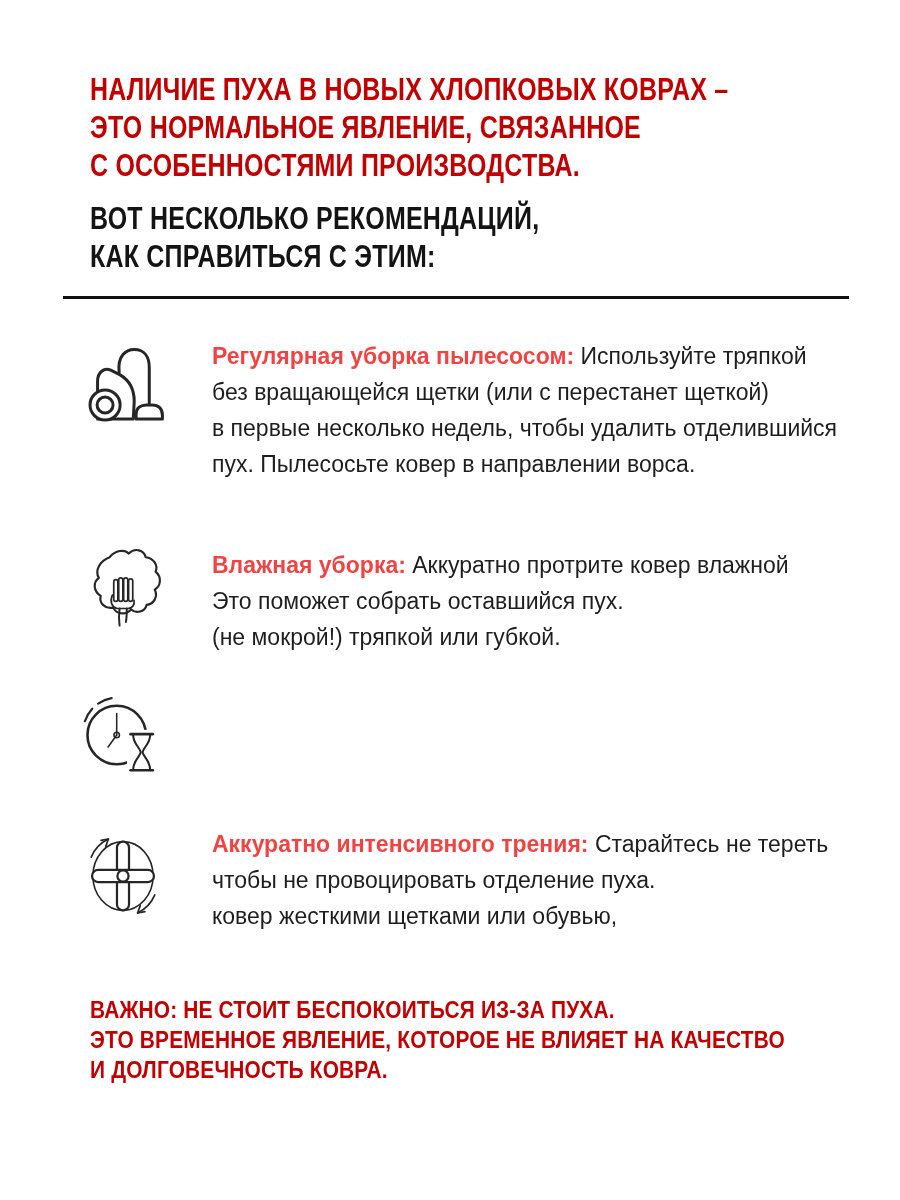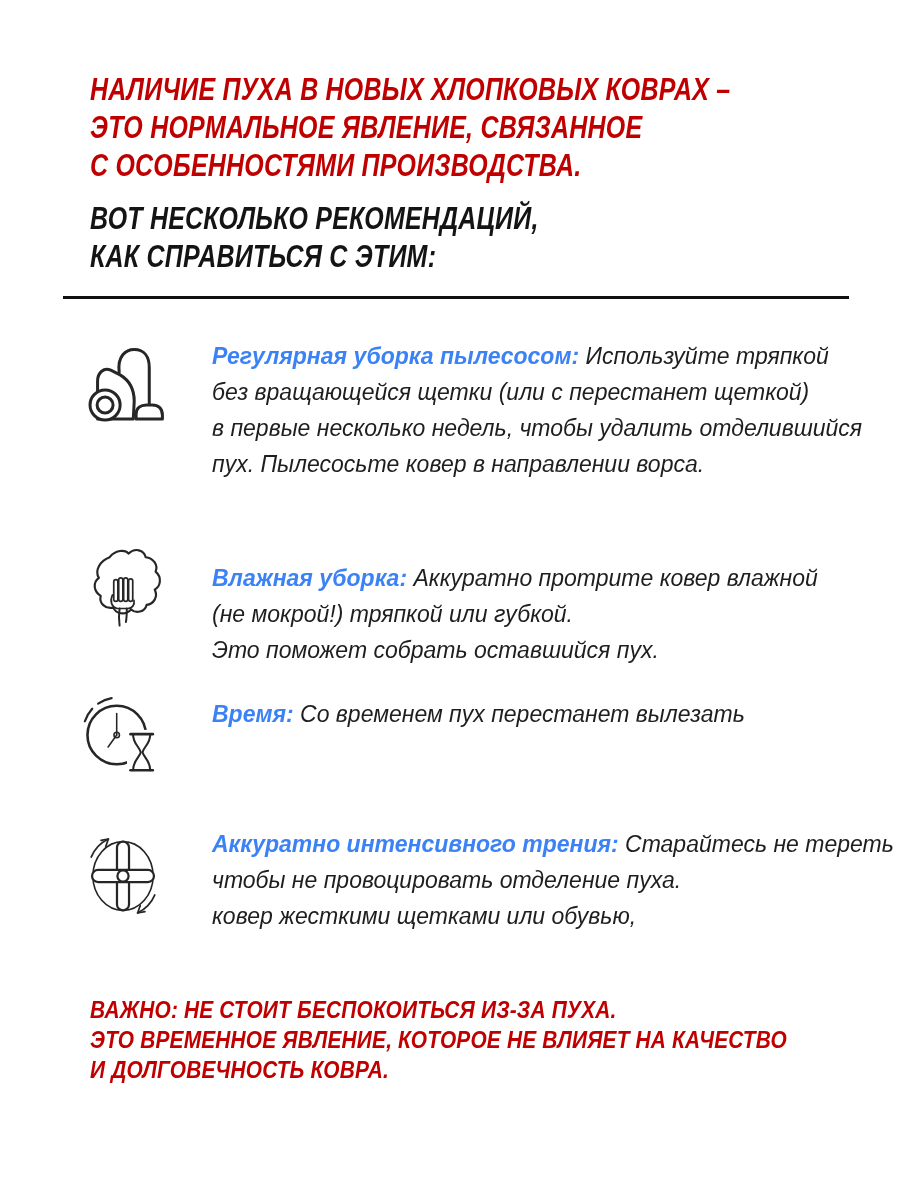--- a/index.html
+++ b/index.html
@@ -1,32 +1,32 @@
 <!DOCTYPE html>
 <html><head>
 <meta charset="utf-8">
 <style>
   html,body{margin:0;padding:0;background:#fff;}
   .page{
     position:relative;width:900px;height:1200px;background:#ffffff;overflow:hidden;
-    font-family:"Liberation Sans", sans-serif;color:#1d1d1d;font-style:italic;
+    font-family:"Liberation Sans", sans-serif;color:#1d1d1d;
   }
   .h-red,.h-black{
     position:absolute;left:90px;font-weight:bold;font-size:32px;line-height:38px;
     transform:scaleX(0.78);transform-origin:0 0;white-space:nowrap;letter-spacing:0.3px;
   }
   .h-red{top:70px;color:#C00000;}
   .h-black{top:199px;color:#141414;}
   .divider{position:absolute;left:63px;top:296px;width:786px;height:3px;background:#101010;}
   .icon-box{position:absolute;}
   .icon-box svg{display:block;width:100%;height:100%;}
   .item-text{
     position:absolute;left:212px;font-size:23px;line-height:36px;color:#1e1e1e;white-space:nowrap;
   }
-  .item-text b{font-weight:bold;color:#3b82f6;}
+  .item-text b{font-weight:bold;color:#ef4444;}
   .footer{
     position:absolute;left:90px;top:995px;color:#C00000;font-weight:bold;
     font-size:24px;line-height:30px;transform:scaleX(0.87);transform-origin:0 0;
     white-space:nowrap;letter-spacing:0.2px;
   }
 </style>
 </head>
 <body>
 
 <div class="page">
@@ -69,44 +69,43 @@
         <rect x="37.5" y="43" width="4.6" height="24" rx="2.3" stroke-width="1.9"></rect>
         <rect x="43.0" y="41" width="4.6" height="26" rx="2.3" stroke-width="1.9"></rect>
         <rect x="48.5" y="41" width="4.6" height="26" rx="2.3" stroke-width="1.9"></rect>
         <rect x="54.0" y="42" width="4.6" height="25" rx="2.3" stroke-width="1.9"></rect>
         <path d="M36,60 C33,67 35,73 41,75 L53,75 C58,75 61,71 60,66" stroke-width="1.9"></path>
         <path d="M44,75 C43,82 43,88 44,94" stroke-width="2.2"></path>
         <path d="M52,75 C52,81 52,85 51,90" stroke-width="2.2"></path>
       </g>
     </svg>
   </div>
-  <div class="item-text" style="top:560px;">
+  <div class="item-text" style="top:547px;">
     <div><b>Влажная уборка:</b> <span>Аккуратно протрите ковер влажной</span></div>
+    <div>Это поможет собрать оставшийся пух.</div>
     <div>(не мокрой!) тряпкой или губкой.</div>
-    <div>Это поможет собрать оставшийся пух.</div>
   </div>
 
   <div class="icon-box" style="left:78px;top:692px;width:86px;height:86px;">
     <svg viewBox="0 0 100 100">
       <g fill="none" stroke="#262626" stroke-linecap="round" stroke-linejoin="round">
         <path d="M8,34 A40,40 0 0 1 40,7" stroke-width="2.6" stroke-dasharray="17 9"></path>
         <circle cx="45" cy="50" r="34" stroke-width="3"></circle>
         <path d="M45,50 L45,25" stroke-width="1.8"></path>
         <path d="M45,50 L35,64" stroke-width="1.8"></path>
         <circle cx="45" cy="50" r="3.2" stroke-width="1.8"></circle>
         <rect x="57" y="44" width="34" height="52" fill="#ffffff" stroke="none"></rect>
         <path d="M61,49 L87,49" stroke-width="3"></path>
         <path d="M61,91 L87,91" stroke-width="3"></path>
         <path d="M64,49 C64,60 71,63 73,70 C71,77 64,80 64,91" stroke-width="2.4"></path>
         <path d="M84,49 C84,60 77,63 75,70 C77,77 84,80 84,91" stroke-width="2.4"></path>
       </g>
     </svg>
   </div>
   <div class="item-text" style="top:696px;">
-    <div><b>Время:</b> <span>Со временем пух перестанет вылезать</span></div>
   </div>
 
   <div class="icon-box" style="left:80px;top:833px;width:86px;height:86px;">
     <svg viewBox="0 0 100 100">
       <g fill="none" stroke="#262626" stroke-linecap="round" stroke-linejoin="round">
         <ellipse cx="50" cy="50" rx="35" ry="40" stroke-width="1.9"></ellipse>
         <rect x="43" y="10" width="14" height="80" rx="7" fill="#ffffff" stroke-width="2.6"></rect>
         <rect x="14" y="43" width="72" height="14" rx="7" fill="#ffffff" stroke-width="2.6"></rect>
         <circle cx="50" cy="50" r="6.5" fill="#ffffff" stroke-width="2.6"></circle>
         <path d="M13,28 A41,41 0 0 1 33,7" stroke-width="2"></path>

